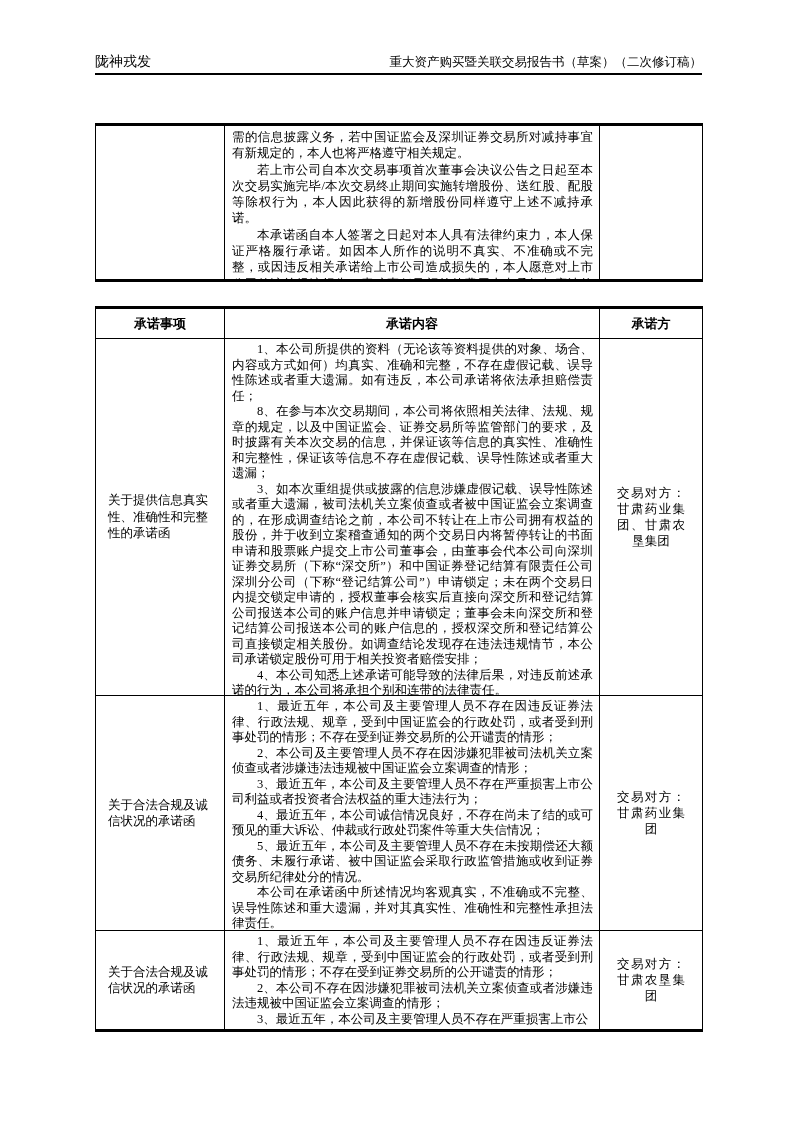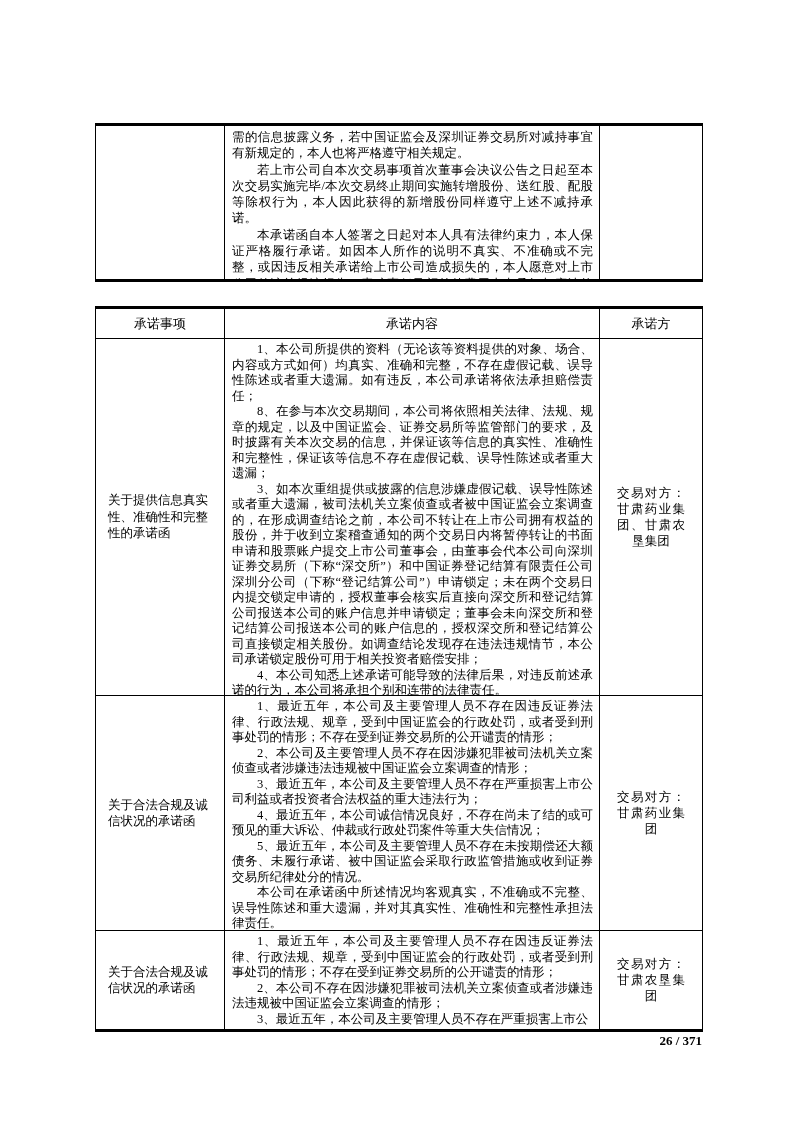--- a/index.html
+++ b/index.html
@@ -31,30 +31,34 @@
   .rh0 { height:351px; }
   .rh1 { height:229px; }
   .rh2 { height:93px; }
   
   .heading {
     position:absolute; top:257px; left:95px; width:607px;
     font-family:"Liberation Sans", sans-serif; font-weight:bold; font-size:19px; letter-spacing:1px;
   }
   
   .main { top:306px; }
-  .main th { font-size:13px; font-weight:normal; height:27px; text-align:center;margin-top:6px; }
+  .main th { font-size:13px; font-weight:bold; height:27px; text-align:center;margin-top:6px; }
   
   .footer { position:absolute; top:1031px; left:95px; width:607px; text-align:right; }
   .pagenum { font-size:13px; font-weight:bold; }
 </style>
 </head>
 <body>
 
 <div class="page">
 
+  <div class="hdr">
+    <span class="hdr-left">陇神戎发</span>
+    <span class="hdr-right">重大资产购买暨关联交易报告书（草案）（二次修订稿）</span>
+  </div>
 
   <table class="tbl cont">
     <colgroup>
         <col style="width:129px">
         <col style="width:375px">
         <col style="width:103px">
       </colgroup>
     <tbody>
         <tr>
       <td class="c1"></td>
@@ -118,17 +122,14 @@
               <p>1、最近五年，本公司及主要管理人员不存在因违反证券法律、行政法规、规章，受到中国证监会的行政处罚，或者受到刑事处罚的情形；不存在受到证券交易所的公开谴责的情形；</p>
               <p>2、本公司不存在因涉嫌犯罪被司法机关立案侦查或者涉嫌违法违规被中国证监会立案调查的情形；</p>
               <p>3、最近五年，本公司及主要管理人员不存在严重损害上市公</p>
             </div>
           </td>
           <td class="c3">交易对方：甘肃农垦集团</td>
         </tr>
       </tbody>
   </table>
 
-  <div class="footer">
-    <span class="pagenum">26 / 371</span>
-  </div>
 
 </div>
 
 </body></html>

